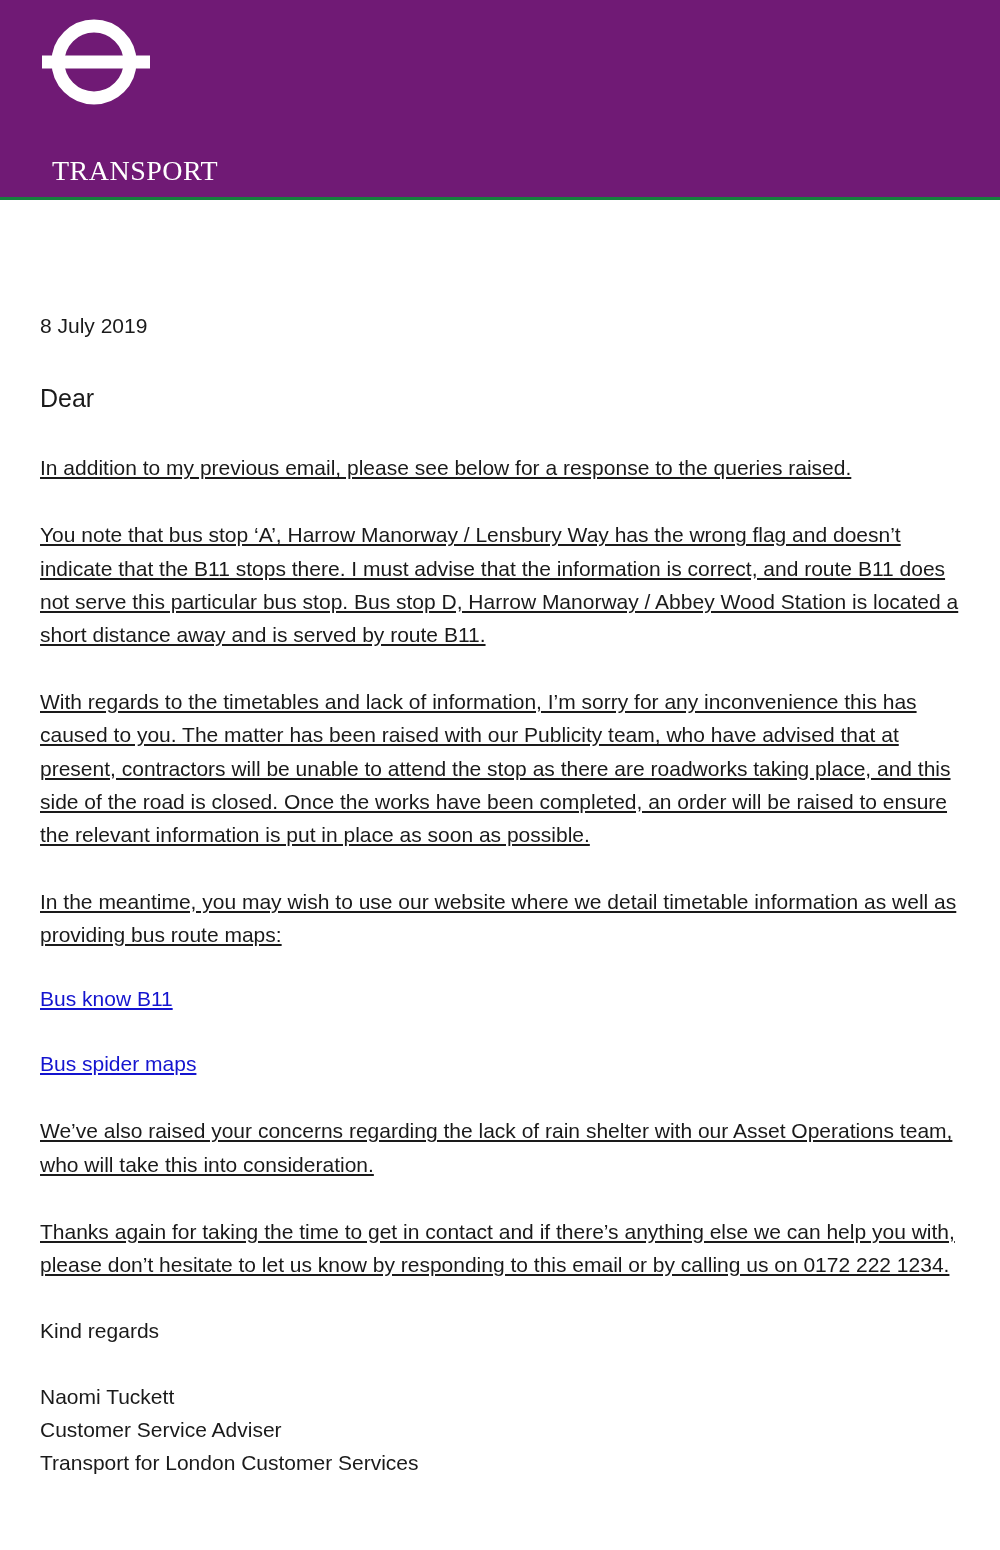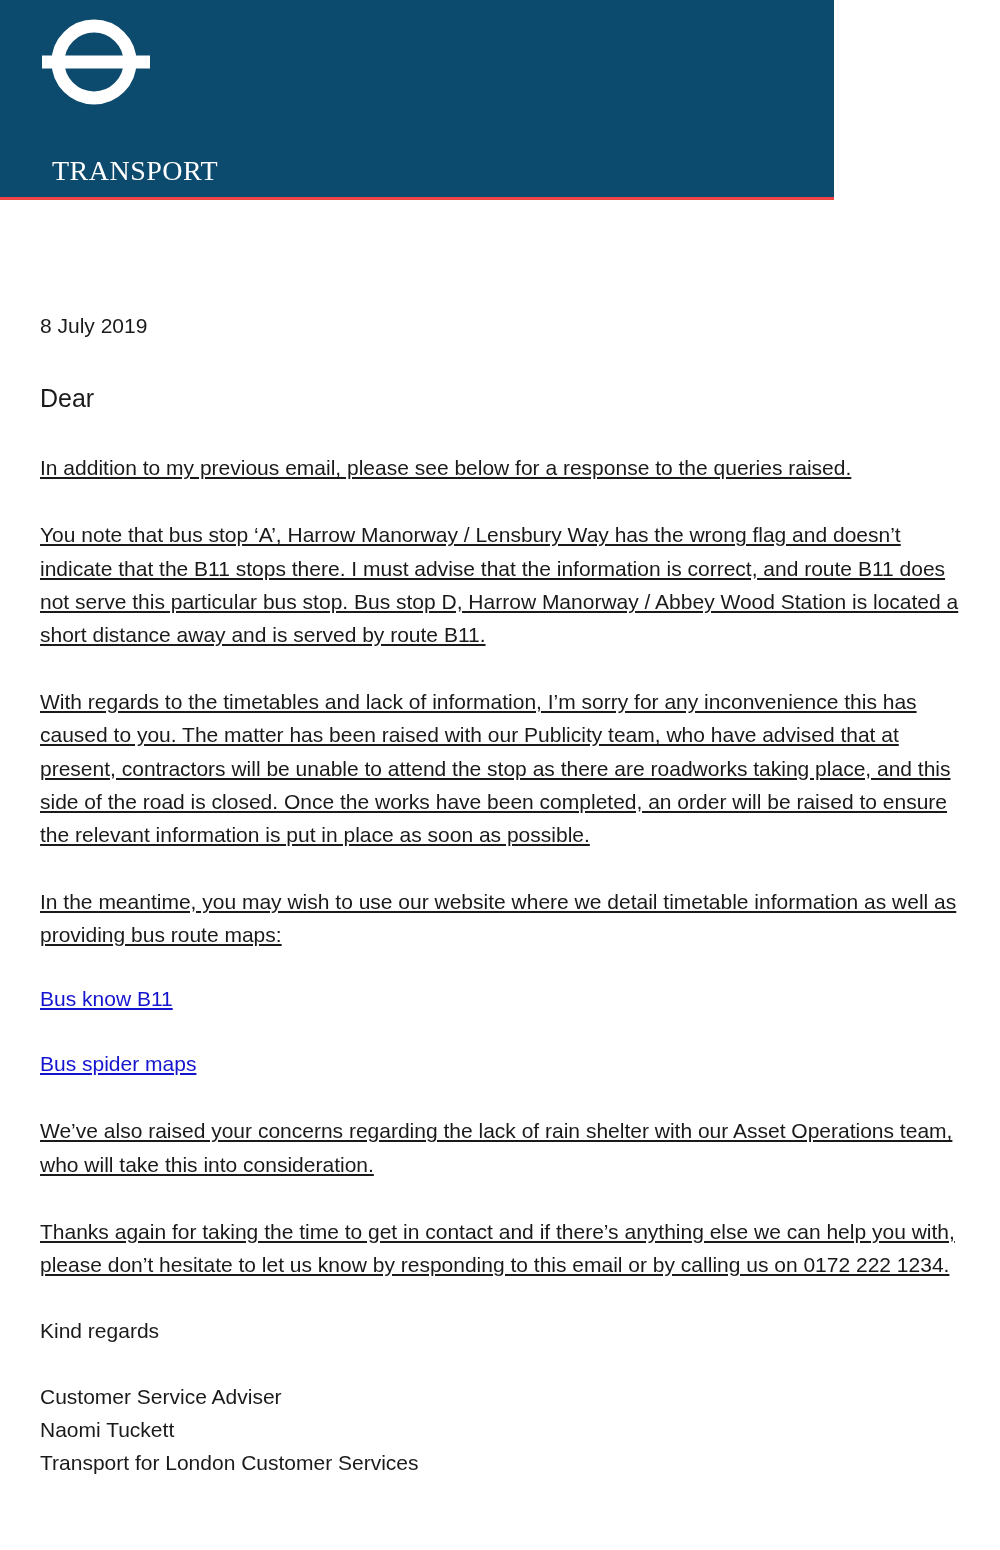--- a/index.html
+++ b/index.html
@@ -12,25 +12,25 @@
     width: 1000px;
     height: 1550px;
     font-family: "Liberation Sans", sans-serif;
     color: #1a1a1a;
     overflow: hidden;
   }
 
   
   .header {
     position: relative;
-    width: 834px;
+    width: 1000px;
     height: 200px;
-    background: #0c4a6e;
+    background: #701a75;
     box-sizing: border-box;
-    border-bottom: 3px solid #ef4444;
+    border-bottom: 3px solid #15803d;
   }
   .brand {
     position: absolute;
     left: 42px;
     top: 18px;
   }
   .roundel {
     position: relative;
     width: 112px;
     height: 96px;
@@ -144,18 +144,18 @@
     <a class="doc-link" href="#">Bus spider maps</a>
   </p>
 
   <p class="body-par">We’ve also raised your concerns regarding the lack of rain shelter with our Asset Operations team, who will take this into consideration.</p>
 
   <p class="body-par">Thanks again for taking the time to get in contact  and if there’s anything else we can help you with, please don’t hesitate to let us know by responding to this email or by calling us on 0172 222 1234.</p>
 
   <p class="signoff">Kind regards</p>
 
   <div class="sig-block">
+    <span class="sig-line">Naomi Tuckett</span>
     <span class="sig-line">Customer Service Adviser</span>
-    <span class="sig-line">Naomi Tuckett</span>
     <span class="sig-line bold">Transport for London Customer Services</span>
   </div>
 
 </div>
 
 </body></html>

